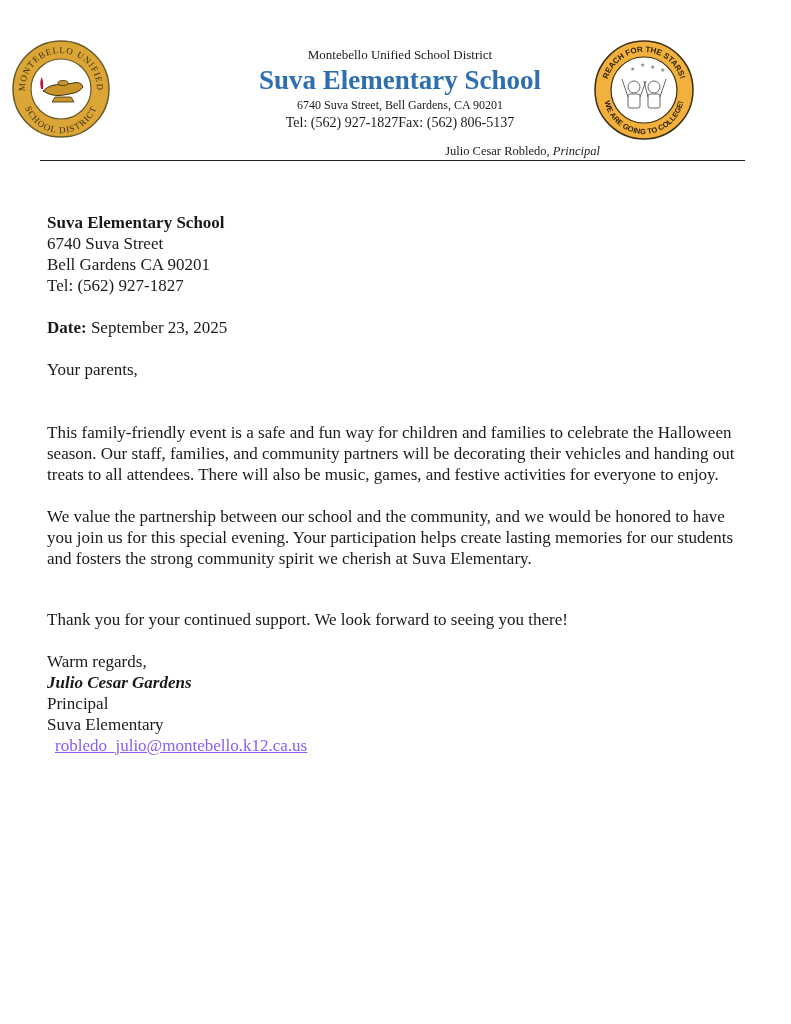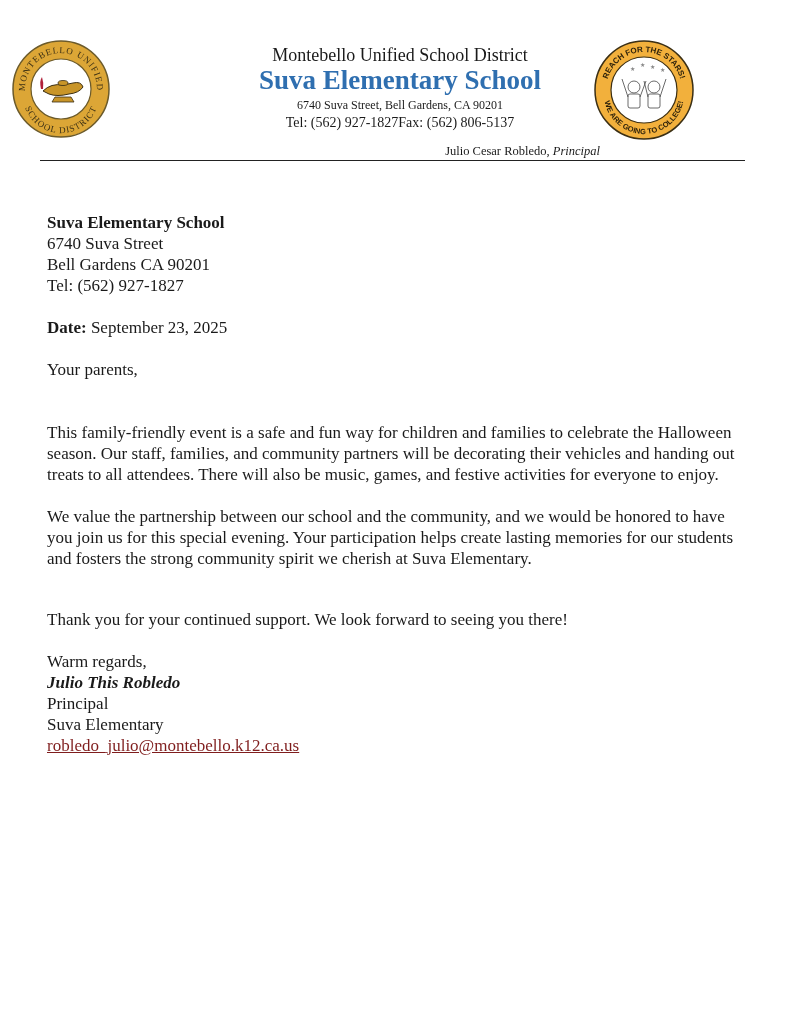--- a/index.html
+++ b/index.html
@@ -2,36 +2,36 @@
 <html><head>
 <meta charset="utf-8">
 <style>
   html, body { margin: 0; padding: 0; background: #ffffff; }
   body { width: 791px; height: 1024px; position: relative; overflow: hidden;
          font-family: "Liberation Serif", "DejaVu Serif", serif; color: #1a1a1a; }
   .letterhead { position: absolute; left: 0; top: 0; width: 791px; height: 165px; }
   .logo-left { position: absolute; left: 11px; top: 37px; width: 100px; height: 103px; }
   .logo-right { position: absolute; left: 592px; top: 39px; width: 104px; height: 102px; }
   .head-center { position: absolute; left: 200px; width: 400px; top: 46px; text-align: center; }
-  .district { font-size: 18px; line-height: 18px; }
+  .district { font-size: 13px; line-height: 18px; }
   .school-name { font-size: 27px; font-weight: bold; color: #2f6fb0; line-height: 30px; margin-top: 1px; }
   .addr { font-size: 12px; line-height: 17px; margin-top: 2px; }
   .phones { font-size: 14px; line-height: 17px; }
   .phones span + span { }
   .principal-line { position: absolute; left: 200px; width: 400px; top: 144px; text-align: right; font-size: 12.5px; }
   .principal-line i { font-style: italic; }
   .rule { position: absolute; left: 40px; top: 160px; width: 705px; height: 0; border-top: 1.4px solid #222; }
 
   .body { position: absolute; left: 47px; top: 212px; width: 700px; font-size: 17px; line-height: 21px; }
   .body p { margin: 0; }
   .gap { height: 21px; }
   .gap2 { height: 40px; }
   .b { font-weight: bold; }
   .bi { font-weight: bold; font-style: italic; }
-  a.email { color: #7f1d1d; text-decoration: underline; }
+  a.email { color: #8b5cf6; text-decoration: underline; margin-left: 8px; }
 </style>
 </head>
 <body>
 
 <div class="letterhead">
   <svg class="logo-left" viewBox="0 0 100 103">
     <defs>
       <path id="arcTopL" d="M 14 52 A 36 36 0 0 1 86 52"></path>
       <path id="arcBotL" d="M 12 58 A 38 38 0 0 0 88 58"></path>
     </defs>
@@ -98,17 +98,17 @@
   <p>Your parents,</p>
   <div class="gap"></div>
   <div class="gap"></div>
   <p>This family-friendly event is a safe and fun way for children and families to celebrate the Halloween season. Our staff, families, and community partners will be decorating their vehicles and handing out treats to all attendees. There will also be music, games, and festive activities for everyone to enjoy.</p>
   <div class="gap"></div>
   <p>We value the partnership between our school and the community, and we would be honored to have you join us for this special evening. Your participation helps create lasting memories for our students and fosters the strong community spirit we cherish at Suva Elementary.</p>
   <div class="gap2"></div>
   <p>Thank you for your continued support. We look forward to seeing you there!</p>
   <div class="gap"></div>
   <p>Warm regards,</p>
-  <p class="bi">Julio This Robledo</p>
+  <p class="bi">Julio Cesar Gardens</p>
   <p>Principal</p>
   <p>Suva Elementary</p>
   <p><a class="email" href="mailto:robledo_julio@montebello.k12.ca.us">robledo_julio@montebello.k12.ca.us</a></p>
 </div>
 
 </body></html>

